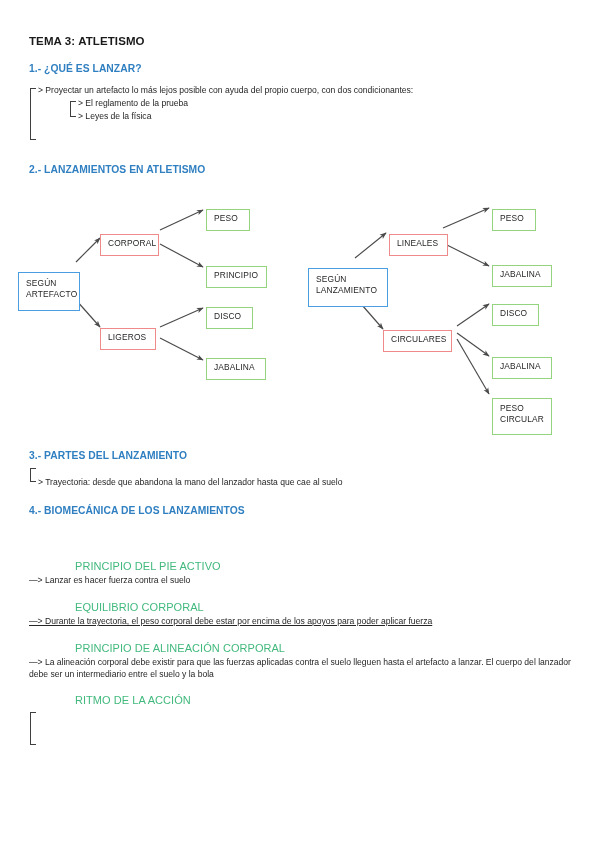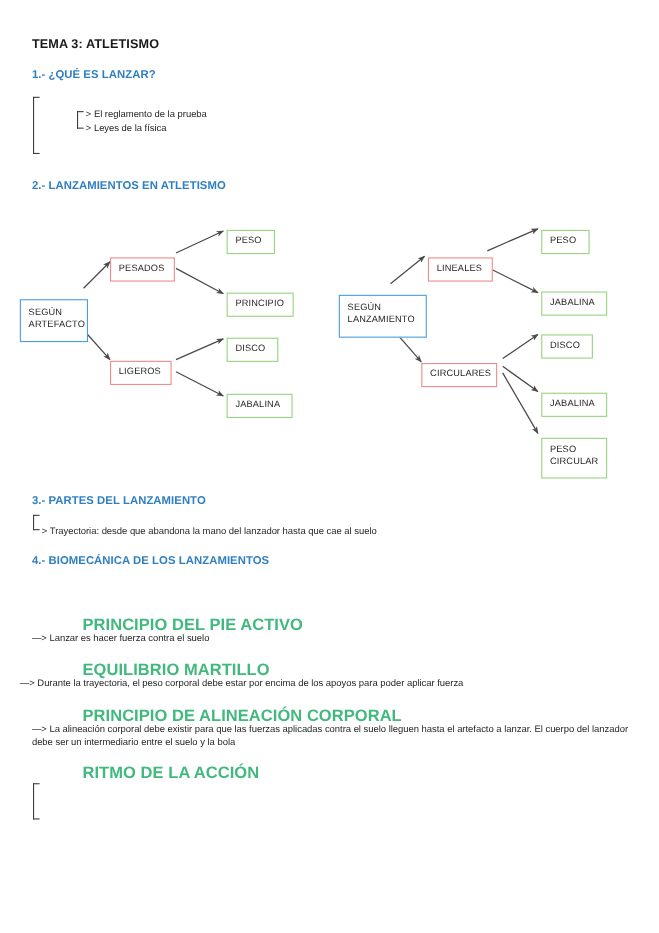--- a/index.html
+++ b/index.html
@@ -36,22 +36,22 @@
     left: 29px;
     font-size: 10.3px;
     font-weight: bold;
     color: #2f7fc1;
     letter-spacing: .05px;
     white-space: nowrap;
   }
   .h-green {
     position: absolute;
     left: 29px;
-    font-size: 15px;
-    font-weight: bold;
+    font-size: 11px;
+    font-weight: normal;
     color: #41b97d;
     letter-spacing: .05px;
     white-space: nowrap;
     padding-left: 46px;
   }
   .body-text {
     position: absolute;
     font-size: 8.6px;
     line-height: 12.4px;
     color: #262626;
@@ -99,20 +99,21 @@
 </head>
 <body>
 
 <div class="page">
 
   <div class="doc-title">TEMA 3: ATLETISMO</div>
 
   <div class="h-blue" style="top:63px;">1.- ¿QUÉ ES LANZAR?</div>
 
   <div class="bracket" style="left:30px; top:88px; height:52px;"></div>
+  <div class="body-text" style="left:38px; top:84px; width:530px;">&gt; Proyectar un artefacto lo más lejos posible con ayuda del propio cuerpo, con dos condicionantes:</div>
 
   <div class="bracket" style="left:70px; top:101px; height:16px;"></div>
   <div class="body-text" style="left:78px; top:97px; width:300px;">&gt; El reglamento de la prueba</div>
   <div class="body-text" style="left:78px; top:110px; width:300px;">&gt; Leyes de la física</div>
 
 
   <div class="h-blue" style="top:164px;">2.- LANZAMIENTOS EN ATLETISMO</div>
 
   <div class="diagram">
     <svg class="links" viewBox="0 0 599 848">
@@ -149,21 +150,21 @@
 
         <path d="M457,339 L489,394"></path>
       </g>
     </svg>
 
     <div class="node blue" style="left:18px; top:262px; width:62px; height:39px; white-space:normal; padding-top:5px;">
       <span>SEGÚN</span><br>
       <span>ARTEFACTO</span>
     </div>
 
-    <div class="node red" style="left:100px; top:224px; width:59px; height:22px;">PESADOS</div>
+    <div class="node red" style="left:100px; top:224px; width:59px; height:22px;">CORPORAL</div>
     <div class="node red" style="left:100px; top:318px; width:56px; height:22px;">LIGEROS</div>
 
     <div class="node green" style="left:206px; top:199px; width:44px; height:22px;">PESO</div>
     <div class="node green" style="left:206px; top:256px; width:61px; height:22px;">PRINCIPIO</div>
     <div class="node green" style="left:206px; top:297px; width:47px; height:22px;">DISCO</div>
     <div class="node green" style="left:206px; top:348px; width:60px; height:22px;">JABALINA</div>
 
     <div class="node blue" style="left:308px; top:258px; width:80px; height:39px; white-space:normal; padding-top:5px;">
       <span>SEGÚN</span><br>
       <span>LANZAMIENTO</span>
@@ -184,22 +185,22 @@
 
   <div class="h-blue" style="top:450px;">3.- PARTES DEL LANZAMIENTO</div>
   <div class="bracket" style="left:30px; top:468px; height:14px;"></div>
   <div class="body-text" style="left:38px; top:476px; width:545px;">&gt; Trayectoria: desde que abandona la mano del lanzador hasta que cae al suelo</div>
 
   <div class="h-blue" style="top:505px;">4.- BIOMECÁNICA DE LOS LANZAMIENTOS</div>
 
   <div class="h-green" style="top:560px;">PRINCIPIO DEL PIE ACTIVO</div>
   <div class="body-text" style="left:29px; top:574px; width:550px;">—&gt; Lanzar es hacer fuerza contra el suelo</div>
 
-  <div class="h-green" style="top:601px;">EQUILIBRIO MARTILLO</div>
-  <div class="body-text" style="left:18px; top:615px; width:550px;">—&gt; Durante la trayectoria, el peso corporal debe estar por encima de los apoyos para poder aplicar fuerza</div>
+  <div class="h-green" style="top:601px;">EQUILIBRIO CORPORAL</div>
+  <div class="body-text" style="left:29px; top:615px; width:550px;text-decoration:underline;">—&gt; Durante la trayectoria, el peso corporal debe estar por encima de los apoyos para poder aplicar fuerza</div>
 
   <div class="h-green" style="top:642px;">PRINCIPIO DE ALINEACIÓN CORPORAL</div>
   <div class="body-text" style="left:29px; top:656px; width:542px;">—&gt; La alineación corporal debe existir para que las fuerzas aplicadas contra el suelo lleguen hasta el artefacto a lanzar. El cuerpo del lanzador debe ser un intermediario entre el suelo y la bola</div>
 
   <div class="h-green" style="top:694px;">RITMO DE LA ACCIÓN</div>
   <div class="bracket" style="left:30px; top:712px; height:33px;"></div>
 
 </div>
 
 </body></html>

